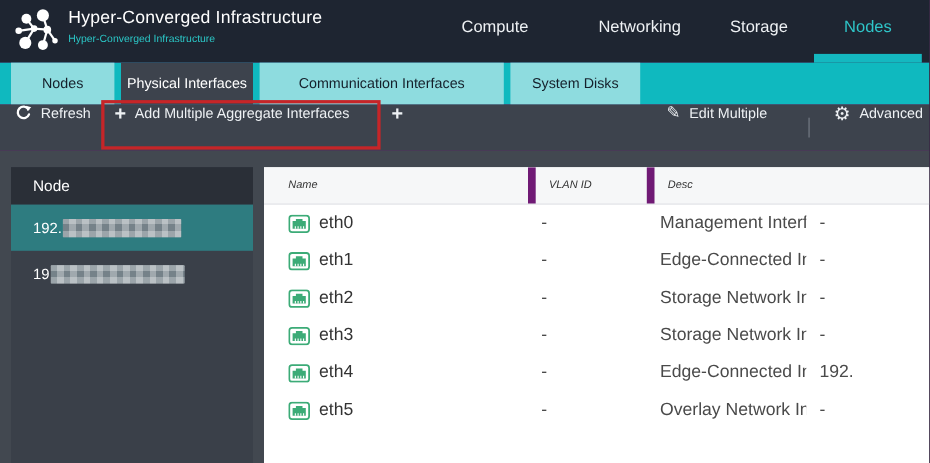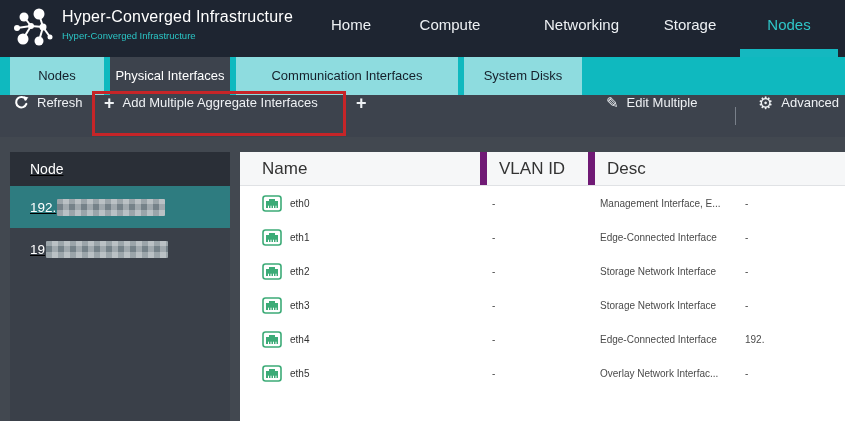--- a/index.html
+++ b/index.html
@@ -32,44 +32,44 @@
   .tool-glyph { font-size:15px; line-height:1; }
   .tool-sep { position:absolute; top:12px; width:1px; height:18px; background:#79808a; }
 
   
   .annotation-box { position:absolute; left:92px; top:91px; width:254px; height:45px;
                     border:3px solid #c62528; pointer-events:none; z-index:5; }
 
   
   .content { position:absolute; left:0; top:137px; width:845px; height:284px; background:#424850; }
 
-  .sidebar { position:absolute; left:10px; top:15px; width:220px; height:269px; background:#3a4049;text-decoration:underline; }
+  .sidebar { position:absolute; left:10px; top:15px; width:220px; height:269px; background:#3a4049; }
   .sidebar-header { height:34px; line-height:34px; background:#2a2f37; color:#ffffff;
                     font-size:14px; padding-left:20px; }
   .sidebar-item { height:42px; display:flex; align-items:center; padding-left:20px;
                   color:#ffffff; font-size:13.5px; cursor:pointer; }
   .sidebar-item.selected { background:#2e7c80; }
   .mosaic { display:inline-block; height:17px; border-radius:1px; margin-left:1px;
             background-color:#939da3;
             background-image:
               repeating-linear-gradient(0deg, rgba(255,255,255,.28) 0 6px, rgba(0,0,0,0) 6px 12px),
               repeating-linear-gradient(90deg, rgba(40,60,70,.28) 0 6px, rgba(255,255,255,.12) 6px 12px);
           }
   .mosaic.m1 { width:108px; }
   .mosaic.m2 { width:122px; }
 
   .table-panel { position:absolute; left:240px; top:15px; width:605px; height:269px; background:#ffffff; overflow:hidden; }
   .tgrid { display:grid; grid-template-columns:240px 108px 145px 112px; }
   .thead { background:#f6f7f8; border-bottom:1px solid #e0e2e5; }
-  .th { height:33px; line-height:33px; color:#333333; font-size:17px; padding-left:12px;
-        overflow:hidden; white-space:nowrap; }
+  .th { height:33px; line-height:33px; color:#333333; font-size:10px; padding-left:12px;
+        overflow:hidden; white-space:nowrap;font-style:italic; }
   .th:first-child { padding-left:22px; }
   .th + .th { border-left:7px solid #701a75; }
   .trow { cursor:pointer; }
-  .td { height:34px; display:flex; align-items:center; color:#4a4a4a; font-size:10px;
+  .td { height:34px; display:flex; align-items:center; color:#4a4a4a; font-size:16px;
         padding-left:12px; overflow:hidden; white-space:nowrap; }
   .td.name { padding-left:22px; gap:8px; color:#333333; }
   .eth-icon { flex:0 0 auto; display:block; }
 
   .icon-svg { display:block; }
 </style>
 </head>
 <body>
 
 <div class="app">
@@ -94,21 +94,20 @@
         <circle cx="15" cy="34" r="5.5"></circle>
         <circle cx="31" cy="36" r="4.5"></circle>
         <circle cx="42" cy="32" r="2.5"></circle>
       </g>
     </svg>
     <div class="title-block">
       <div class="app-title">Hyper-Converged Infrastructure</div>
       <div class="app-subtitle">Hyper-Converged Infrastructure</div>
     </div>
 
-    <div class="nav-item" style="left:325px;width:52px;">Home</div>
     <div class="nav-item" style="left:416px;width:68px;">Compute</div>
     <div class="nav-item" style="left:539px;width:85px;">Networking</div>
     <div class="nav-item" style="left:659px;width:62px;">Storage</div>
     <div class="nav-item active" style="left:740px;width:98px;">
       <span>Nodes</span>
       <span class="nav-underline"></span>
     </div>
   </div>
 
   <div class="tabbar">

